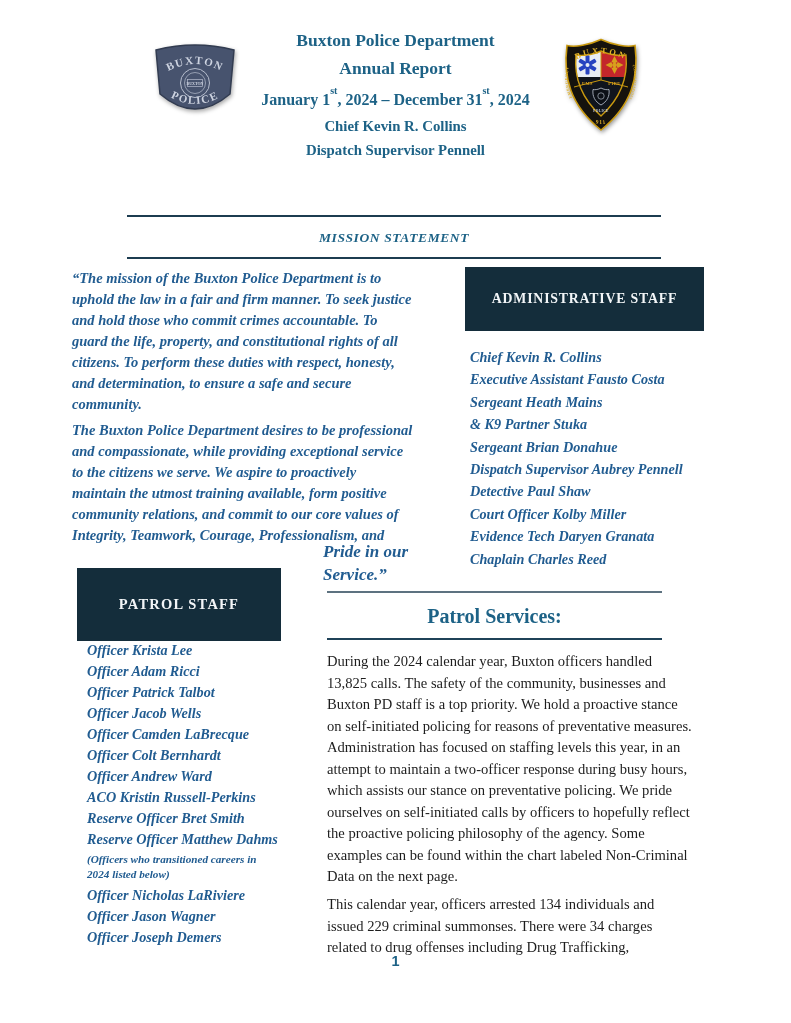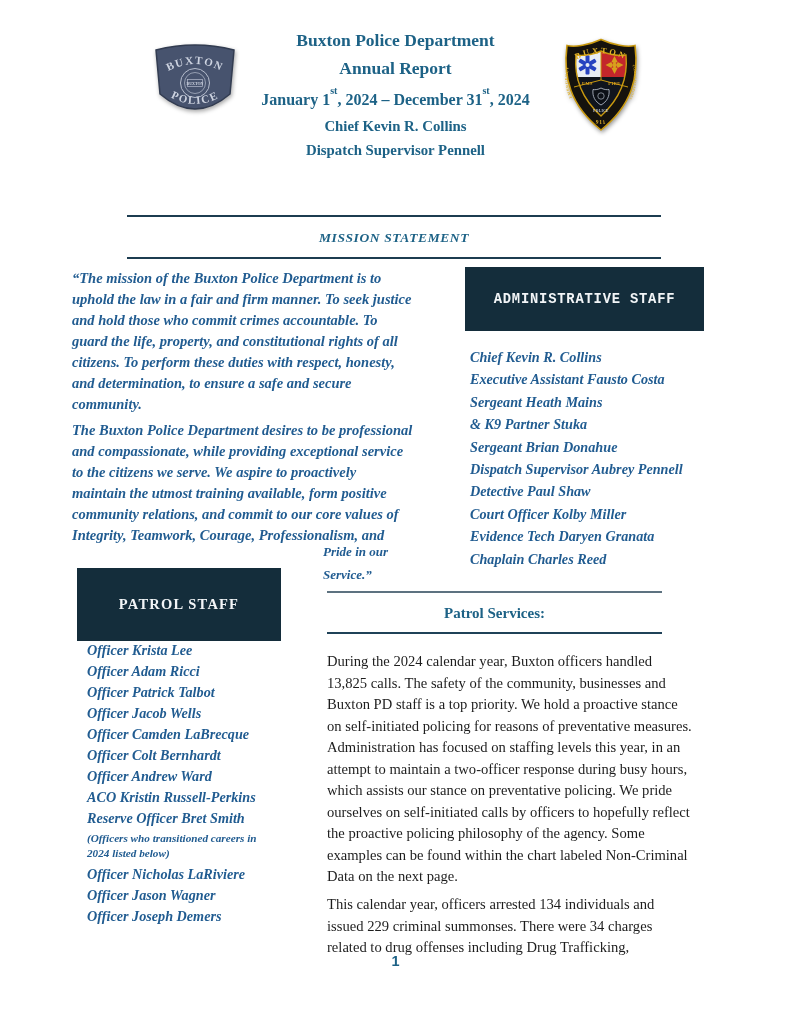--- a/index.html
+++ b/index.html
@@ -25,41 +25,41 @@
     font-size:13.5px; font-weight:bold; font-style:italic; letter-spacing:.6px;
     color:var(--heading-blue,#1d6286);
     margin-top:15px;
   }
   
   .mission-text { position:absolute; left:72px; top:268px; width:400px;
     color:var(--staff-blue,#215c91); font-weight:bold; font-style:italic; font-size:14.5px; line-height:21px; }
   .mission-text p { white-space:pre-line; }
   .mission-text p + p { margin-top:5px; }
   .mission-tail { position:absolute; left:323px; top:541px; width:130px;
-    color:var(--staff-blue,#215c91); font-weight:bold; font-style:italic; font-size:13px; line-height:22.5px;
+    color:var(--staff-blue,#215c91); font-weight:bold; font-style:italic; font-size:17px; line-height:22.5px;
     white-space:pre-line; }
   
   .staff-box { position:absolute; background:var(--box-navy,#142d3b); color:#f2f5f7;
     display:flex; align-items:center; justify-content:center; font-weight:bold; }
   .patrol-box { left:77px; top:568px; width:204px; height:73px; font-size:14.5px; letter-spacing:1.2px; }
-  .admin-box  { left:465px; top:267px; width:239px; height:64px; font-size:13.8px; letter-spacing:.8px;font-family:Liberation Mono, monospace; }
+  .admin-box  { left:465px; top:267px; width:239px; height:64px; font-size:13.8px; letter-spacing:.8px; }
   
   .patrol-list { position:absolute; left:87px; top:640px; width:270px; }
   .admin-list  { position:absolute; left:470px; top:346px; width:260px; }
   .patrol-list .staff-item { font-size:14.2px; line-height:21px; }
   .admin-list  .staff-item { font-size:14.2px; line-height:22.4px; white-space:nowrap; }
   .staff-item { color:var(--staff-blue,#215c91); font-weight:bold; font-style:italic; }
   .staff-note { width:218px; margin:2px 0 4px; text-align:left; white-space:pre-line;
     color:var(--staff-blue,#215c91); font-weight:bold; font-style:italic; font-size:11.2px; line-height:14.5px; }
   
   .services-head {
     position:absolute; left:327px; top:591px; width:335px;
     border-top:2px solid #5d7280; border-bottom:2px solid #1f4258;
     text-align:center; padding:12px 0 10px;
-    font-size:15px; font-weight:bold; color:var(--heading-blue,#1d6286);
+    font-size:20px; font-weight:bold; color:var(--heading-blue,#1d6286);
   }
   .body-text { position:absolute; left:327px; top:651px; width:440px;
     color:var(--body-text,#1d1d1d); font-size:14.6px; line-height:21.5px; }
   .body-text p { white-space:pre-line; }
   .body-text p + p { margin-top:6.5px; }
   
   .page-num { position:absolute; left:0; right:0; top:953px; text-align:center;
     font-family:"Liberation Sans", sans-serif; font-weight:bold; font-size:14.5px;
     color:var(--heading-blue,#1d6286); }
 </style>
@@ -181,20 +181,21 @@
     <div>
         <div class="staff-item">Officer Krista Lee</div>
         <div class="staff-item">Officer Adam Ricci</div>
         <div class="staff-item">Officer Patrick Talbot</div>
         <div class="staff-item">Officer Jacob Wells</div>
         <div class="staff-item">Officer Camden LaBrecque</div>
         <div class="staff-item">Officer Colt Bernhardt</div>
         <div class="staff-item">Officer Andrew Ward</div>
         <div class="staff-item">ACO Kristin Russell-Perkins</div>
         <div class="staff-item">Reserve Officer Bret Smith</div>
+        <div class="staff-item">Reserve Officer Matthew Dahms</div>
       </div>
     <div class="staff-note">(Officers who transitioned careers in
 2024 listed below)</div>
     <div>
         <div class="staff-item">Officer Nicholas LaRiviere</div>
         <div class="staff-item">Officer Jason Wagner</div>
         <div class="staff-item">Officer Joseph Demers</div>
       </div>
   </div>
 

